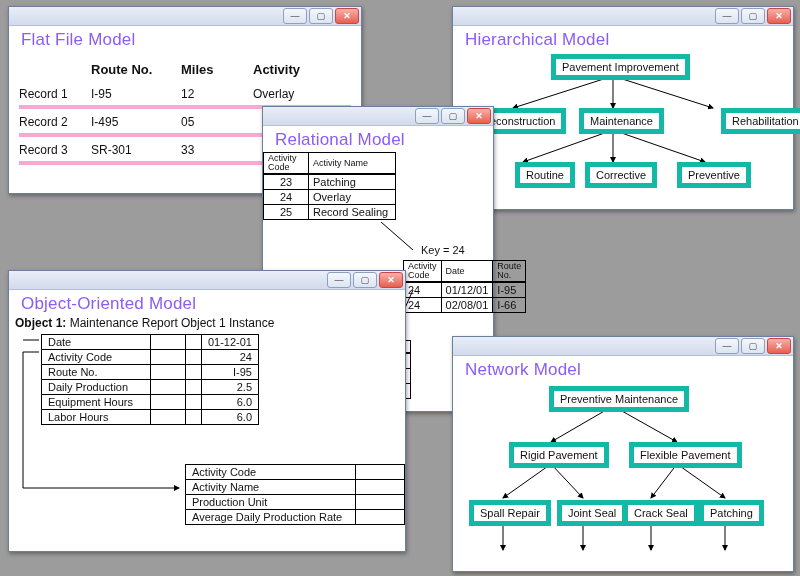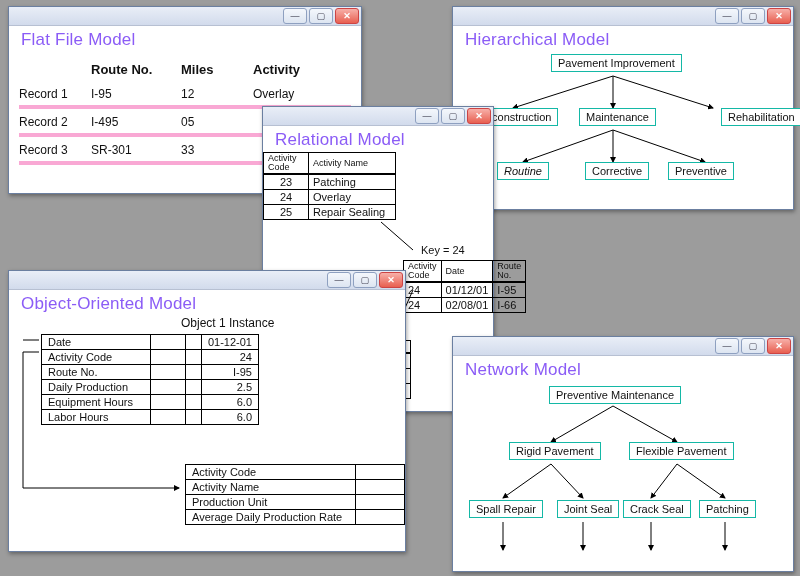--- a/index.html
+++ b/index.html
@@ -18,21 +18,21 @@
   .ff-c3{width:72px;}
   .ff-c4{width:80px;}
   .ff-c3.head,.ff-c4.head{font-weight:bold;}
   
   table.rel{border-collapse:collapse;font-size:11px;}
   table.rel th,table.rel td{border:1px solid #000;padding:1px 4px;}
   table.rel th{font-size:9px;font-weight:normal;text-align:left;line-height:9px;}
   table.rel tr.hr th{border-bottom:2px solid #000;}
   .keylbl{font-size:11px;}
   
-  .nbox{position:absolute;border:1px solid #14b8a6;background:#fff;font-size:11px;padding:2px 6px;white-space:nowrap;}
+  .nbox{position:absolute;border:5px solid #14b8a6;background:#fff;font-size:11px;padding:2px 6px;white-space:nowrap;}
   svg.arrows{position:absolute;left:0;top:0;pointer-events:none;}
   
   .oo-label{font-size:12px;}
   .oo-table{border-collapse:collapse;}
   .oo-table td{border:1px solid #000;font-size:11px;padding:1px 6px;}
   .oo-table td.v{width:38px;text-align:center;}
 </style>
 </head>
 <body>
 
@@ -93,23 +93,23 @@
       <line x1="160" y1="24" x2="160" y2="56" stroke="#000" marker-end="url(#ah)"></line>
       <line x1="160" y1="24" x2="260" y2="56" stroke="#000" marker-end="url(#ah)"></line>
       <line x1="160" y1="78" x2="70" y2="110" stroke="#000" marker-end="url(#ah)"></line>
       <line x1="160" y1="78" x2="160" y2="110" stroke="#000" marker-end="url(#ah)"></line>
       <line x1="160" y1="78" x2="252" y2="110" stroke="#000" marker-end="url(#ah)"></line>
     </svg>
     <div class="nbox" style="left:98px;top:2px;">Pavement Improvement</div>
     <div class="nbox" style="left:18px;top:56px;">Reconstruction</div>
     <div class="nbox" style="left:126px;top:56px;">Maintenance</div>
     <div class="nbox" style="left:222px;top:56px;margin-left:46px;">Rehabilitation</div>
-    <div class="nbox" style="left:44px;top:110px;font-style:italic;">Routine</div>
+    <div class="nbox" style="left:62px;top:110px;">Routine</div>
     <div class="nbox" style="left:132px;top:110px;">Corrective</div>
-    <div class="nbox" style="left:215px;top:110px;">Preventive</div>
+    <div class="nbox" style="left:224px;top:110px;">Preventive</div>
   </div>
 </div>
 
 <div class="window" style="left:262px;top:106px;width:230px;height:304px;">
   <div class="titlebar">
     <div class="btns">
       <div class="tbtn">—</div>
       <div class="tbtn">▢</div>
       <div class="tbtn close">✕</div>
     </div>
@@ -125,21 +125,21 @@
       <tr>
             <td style="text-align:center">23</td>
             <td>Patching</td>
           </tr>
       <tr>
             <td style="text-align:center">24</td>
             <td>Overlay</td>
           </tr>
       <tr>
             <td style="text-align:center">25</td>
-            <td>Repair Sealing</td>
+            <td>Record Sealing</td>
           </tr>
     </tbody>
       </table>
     <div class="keylbl" style="position:absolute;left:158px;top:92px;">Key = 24</div>
     <svg class="arrows" width="230" height="252">
       <line x1="118" y1="70" x2="150" y2="98" stroke="#000"></line>
       <line x1="150" y1="138" x2="118" y2="210" stroke="#000"></line>
     </svg>
     <table class="rel" style="position:absolute;left:140px;top:108px;">
       <tbody>
@@ -182,20 +182,23 @@
 <div class="window" style="left:8px;top:270px;width:396px;height:280px;">
   <div class="titlebar">
     <div class="btns">
       <div class="tbtn">—</div>
       <div class="tbtn">▢</div>
       <div class="tbtn close">✕</div>
     </div>
   </div>
   <div class="wtitle">Object-Oriented Model</div>
   <div class="content" style="position:relative;height:226px;">
+    <div style="position:absolute;left:6px;top:0;">
+      <span class="oo-label"><b>Object 1:</b> <span>Maintenance Report</span></span>
+    </div>
     <div style="position:absolute;left:172px;top:0;" class="oo-label">Object 1 Instance</div>
 
     <table class="oo-table" style="position:absolute;left:32px;top:18px;">
       <tbody>
           <tr>
             <td style="width:96px">Date</td>
             <td class="v"></td>
           </tr>
       <tr>
             <td>Activity Code</td>

